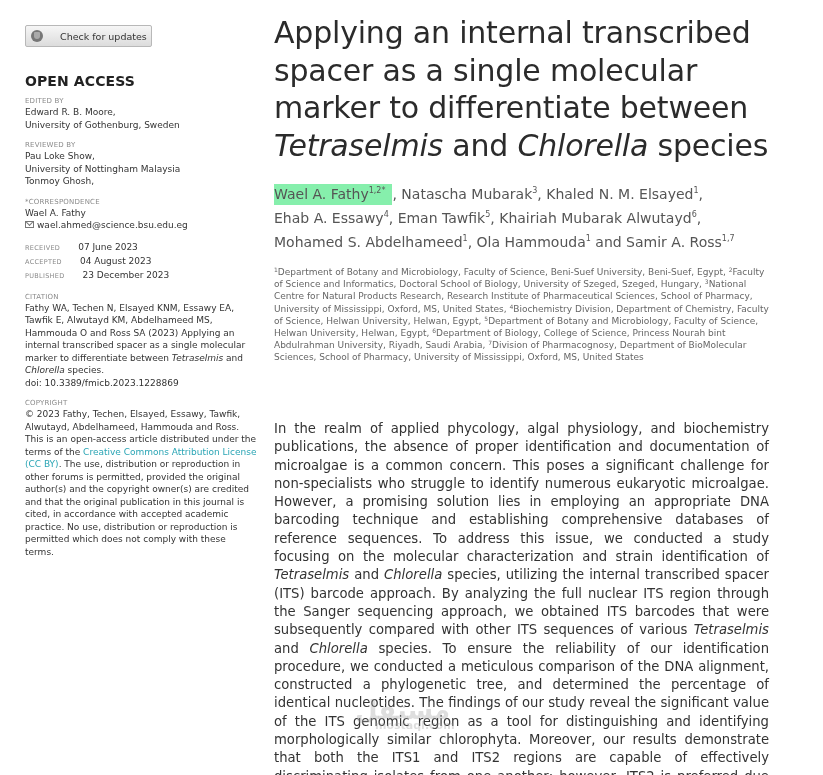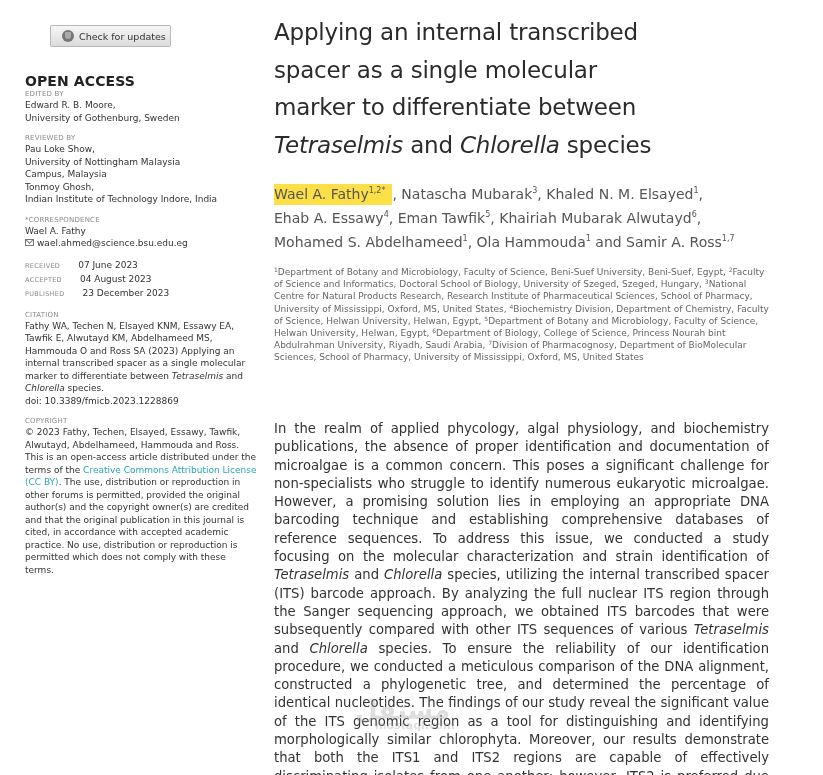--- a/index.html
+++ b/index.html
@@ -1,67 +1,65 @@
 <!DOCTYPE html>
 <html><head>
 <meta charset="utf-8">
 <style>
   html, body { margin: 0; padding: 0; background: #ffffff; }
   body { width: 823px; height: 775px; overflow: hidden; position: relative;
          font-family: "DejaVu Sans", sans-serif; color: #333333; }
   .sidebar { position: absolute; left: 25px; top: 25px; width: 232px; }
-  .check-btn { display: inline-flex; align-items: center; gap: 5px; height: 20px; padding: 0 4px 0 11px;
+  .check-btn { display: inline-flex; align-items: center; gap: 17px; height: 20px; padding: 0 4px 0 5px;
                border: 1px solid #b8b8b8; border-radius: 2px;
-               background: linear-gradient(#f6f6f6, #dcdcdc); font-size: 9.5px; color: #333; cursor: pointer; margin-left: 25px; }
+               background: linear-gradient(#f6f6f6, #dcdcdc); font-size: 9.5px; color: #333; cursor: pointer; }
   .check-icon { width: 12px; height: 12px; border-radius: 50%; background: #777; position: relative; }
   .check-icon::after { content: ""; position: absolute; left: 3px; top: 2px; width: 6px; height: 7px; background: #aaa; border-radius: 1px 1px 3px 3px; }
   .open-access { margin-top: 26px; font-size: 14px; font-weight: bold; color: #222; letter-spacing: 0.1px; }
   .sb-label { font-size: 7px; color: #8a8a8a; letter-spacing: 0.2px; text-transform: uppercase; margin-top: 9px; line-height: 10px; }
   .sb-text { font-size: 9px; line-height: 12.5px; color: #333; }
   .sb-date-row { font-size: 9px; line-height: 13px; color: #333; }
   .sb-date-row .k { font-size: 6.5px; color: #8a8a8a; text-transform: uppercase; letter-spacing: 0.3px; margin-right: 18px; }
   .sb-link { color: #2aa5b5; }
   .mail-icon { display: inline-block; width: 9px; height: 7px; border: 1px solid #777; box-sizing: border-box; position: relative; vertical-align: 0px; margin-right: 3px; }
   .mail-icon::after { content: ""; position: absolute; left: 1px; top: -2px; width: 4px; height: 4px; border-right: 1px solid #777; border-bottom: 1px solid #777; transform: rotate(45deg); }
   .main { position: absolute; left: 274px; top: 14px; width: 498px; }
-  .title { font-size: 23px; line-height: 37.5px; color: #2b2b2b; margin: 0; font-weight: normal; letter-spacing: -0.2px; }
+  .title { font-size: 30px; line-height: 37.5px; color: #2b2b2b; margin: 0; font-weight: normal; letter-spacing: -0.2px; }
   .authors { margin-top: 18px; font-size: 14px; line-height: 24px; color: #555; }
   .authors sup { font-size: 8px; vertical-align: 6px; line-height: 0; }
-  .hl { background: #fde047; padding: 2px 7px 3px 0; }
+  .hl { background: #86efac; padding: 2px 7px 3px 0; }
   .affils { margin-top: 12px; font-size: 9px; line-height: 12.2px; color: #666; }
   .affils sup { font-size: 6px; vertical-align: 3px; line-height: 0; }
   .abstract { position: absolute; left: 274px; top: 420px; width: 495px; font-size: 13.2px; line-height: 18.3px;
               color: #333; text-align: justify; }
   .watermark { position: absolute; left: 355px; top: 695px; font-size: 26px; color: rgba(160,160,160,0.35); font-weight: bold; pointer-events: none; }
   .watermark small { display: block; font-size: 11px; margin-top: -6px; margin-left: 20px; }
 </style>
 </head>
 <body>
 
 <div class="sidebar">
   <div class="check-btn">
     <span class="check-icon"></span>
     <span>Check for updates</span>
   </div>
 
   <div class="open-access">OPEN ACCESS</div>
 
-  <div class="sb-label" style="margin-top:0">EDITED BY</div>
+  <div class="sb-label" style="margin-top:7px">EDITED BY</div>
   <div class="sb-text">
     <div>Edward R. B. Moore,</div>
     <div>University of Gothenburg, Sweden</div>
   </div>
 
   <div class="sb-label">REVIEWED BY</div>
   <div class="sb-text">
     <div>Pau Loke Show,</div>
     <div>University of Nottingham Malaysia</div>
-    <div>Campus, Malaysia</div>
     <div>Tonmoy Ghosh,</div>
-    <div>Indian Institute of Technology Indore, India</div>
   </div>
 
   <div class="sb-label">*CORRESPONDENCE</div>
   <div class="sb-text">
     <div>Wael A. Fathy</div>
     <div>
       <span class="mail-icon"></span><span>wael.ahmed@science.bsu.edu.eg</span>
     </div>
   </div>
 

